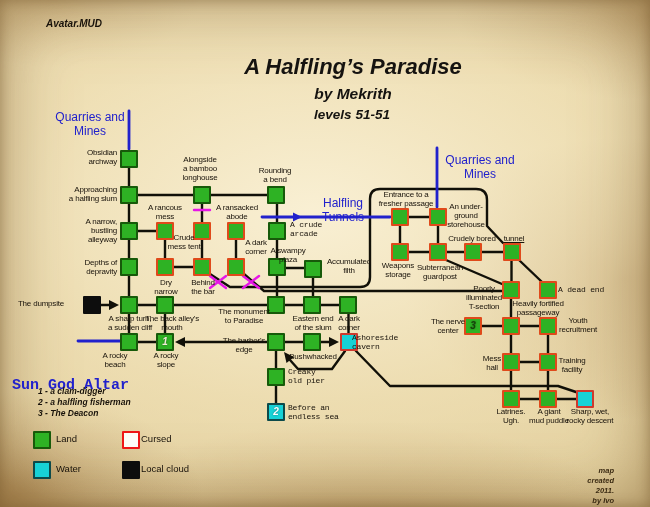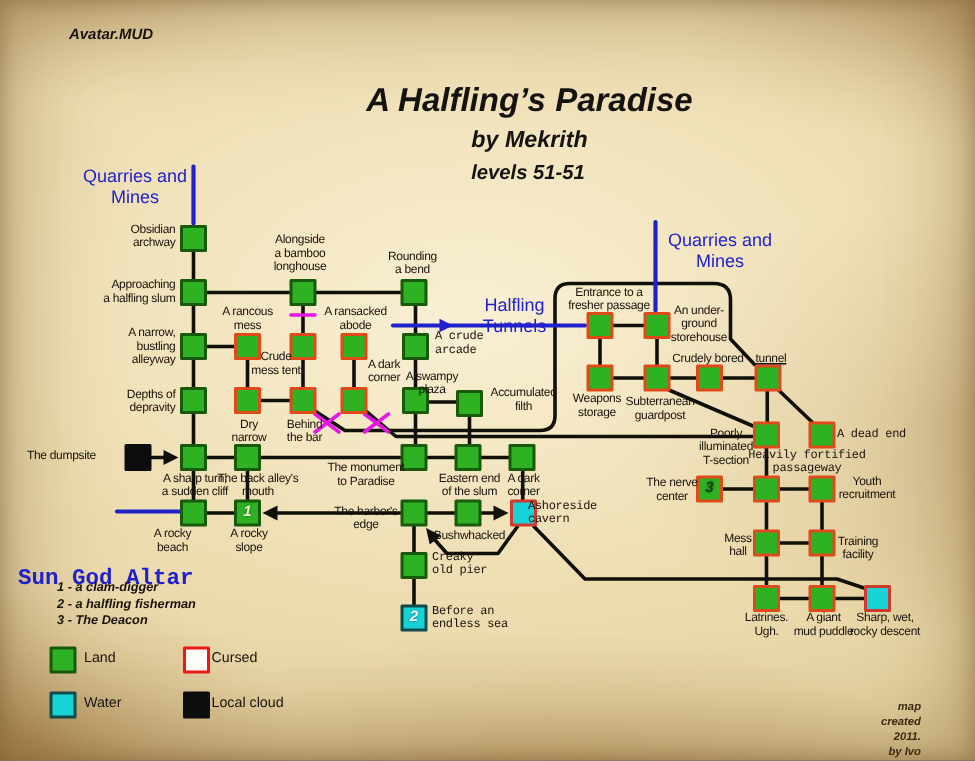--- a/index.html
+++ b/index.html
@@ -242,21 +242,21 @@
       <div class="lbl  a-c" style="left: 472px; top: 234px;">Crudely bored</div>
       <div class="lbl  a-c" style="left: 514px; top: 234px; text-decoration: underline;">tunnel</div>
       <div class="lbl  a-c" style="left: 398px; top: 261px;">Weapons
 storage</div>
       <div class="lbl  a-c" style="left: 440px; top: 263px;">Subterranean
 guardpost</div>
       <div class="lbl  a-c" style="left: 484px; top: 284px;">Poorly
 illuminated
 T-section</div>
       <div class="lbl  a-s" style="left: 558px; top: 285px;">A dead end</div>
-      <div class="lbl  a-c" style="left: 538px; top: 299px; font-family: Liberation Mono, monospace;">Heavily fortified
+      <div class="lbl  a-c" style="left: 538px; top: 299px;">Heavily fortified
 passageway</div>
       <div class="lbl  a-c" style="left: 448px; top: 317px;">The nerve
 center</div>
       <div class="lbl  a-c" style="left: 578px; top: 316px;">Youth
 recruitment</div>
       <div class="lbl  a-c" style="left: 492px; top: 354px;">Mess
 hall</div>
       <div class="lbl  a-c" style="left: 572px; top: 356px;">Training
 facility</div>
       <div class="lbl  a-c" style="left: 511px; top: 407px;">Latrines.

